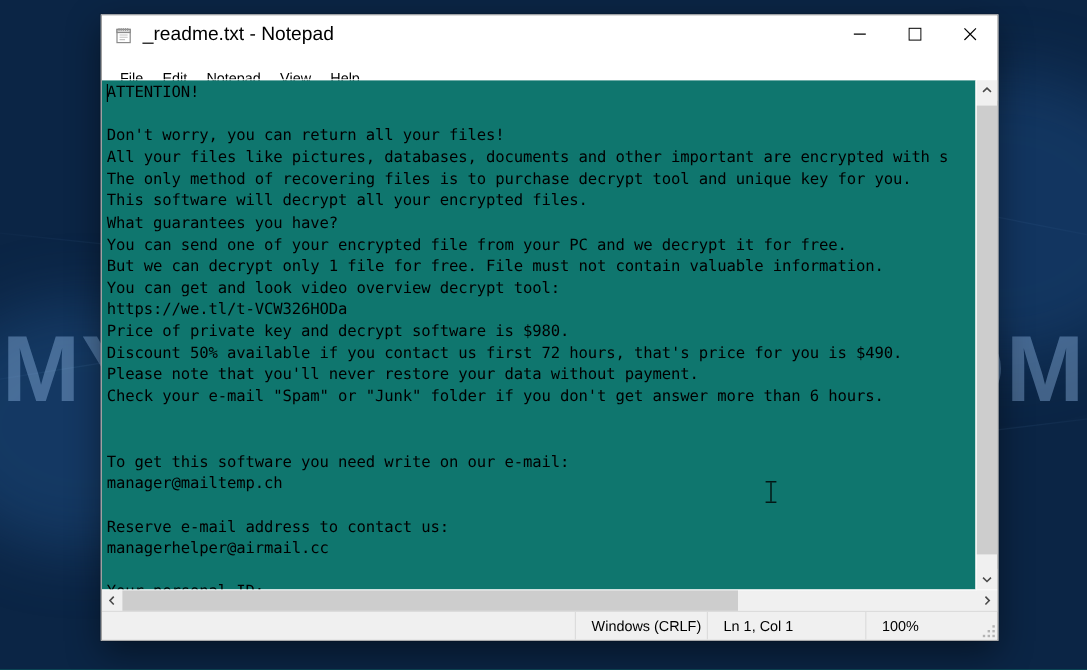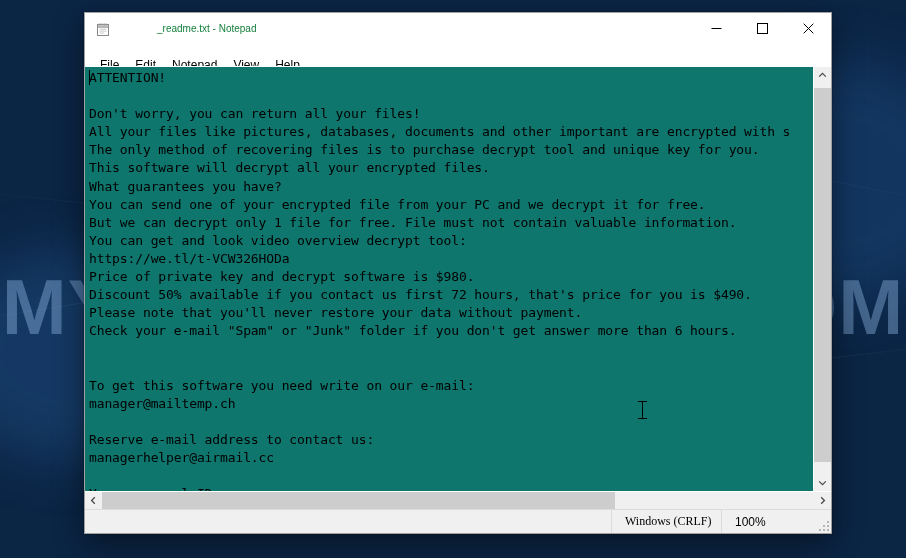--- a/index.html
+++ b/index.html
@@ -87,24 +87,23 @@
   }
   #title-icon {
     width: 16px;
     height: 16px;
     margin-left: 10px;
     margin-right: 8px;
     position: relative;
     flex: 0 0 auto;
   }
   #title-text {
-    font-size: 10px;
-    color: #15803d;
+    font-size: 16px;
+    color: #000000;
     white-space: nowrap;
-    margin-left: 38px;
   }
   #win-buttons {
     margin-left: auto;
     display: flex;
     height: 31px;
   }
   .win-btn {
     width: 46px;
     height: 31px;
     display: flex;
@@ -236,21 +235,21 @@
   }
   #status-spacer { flex: 1 1 auto; }
   .status-cell {
     display: flex;
     align-items: center;
     border-left: 1px solid #dcdcdc;
     padding-left: 13px;
     white-space: nowrap;
     box-sizing: border-box;
   }
-  #status-eol  { width: 110px; font-family: Liberation Serif, serif; }
+  #status-eol  { width: 110px; }
   #status-pos  { width: 132px; }
   #status-zoom { width: 110px; position: relative; }
   #grip {
     position: absolute;
     right: 2px;
     bottom: 2px;
     width: 12px;
     height: 12px;
   }
   #grip i {
@@ -400,20 +399,21 @@
     <div class="sb-arrow">
       <svg width="9" height="9" viewBox="0 0 9 9">
         <polyline points="3.2,1.2 6.4,4.5 3.2,7.8" fill="none" stroke="#4a4a4a" stroke-width="1.3"></polyline>
       </svg>
     </div>
   </div>
 
   <div id="statusbar">
     <div id="status-spacer"></div>
     <div class="status-cell" id="status-eol">Windows (CRLF)</div>
+    <div class="status-cell" id="status-pos">Ln 1, Col 1</div>
     <div class="status-cell" id="status-zoom">
       <span>100%</span>
       <span id="grip">
         <i style="right:0px;bottom:0px;"></i>
           <i style="right:4px;bottom:0px;"></i>
           <i style="right:8px;bottom:0px;"></i>
         <i style="right:0px;bottom:4px;"></i>
           <i style="right:4px;bottom:4px;"></i>
         <i style="right:0px;bottom:8px;"></i>
       </span>

